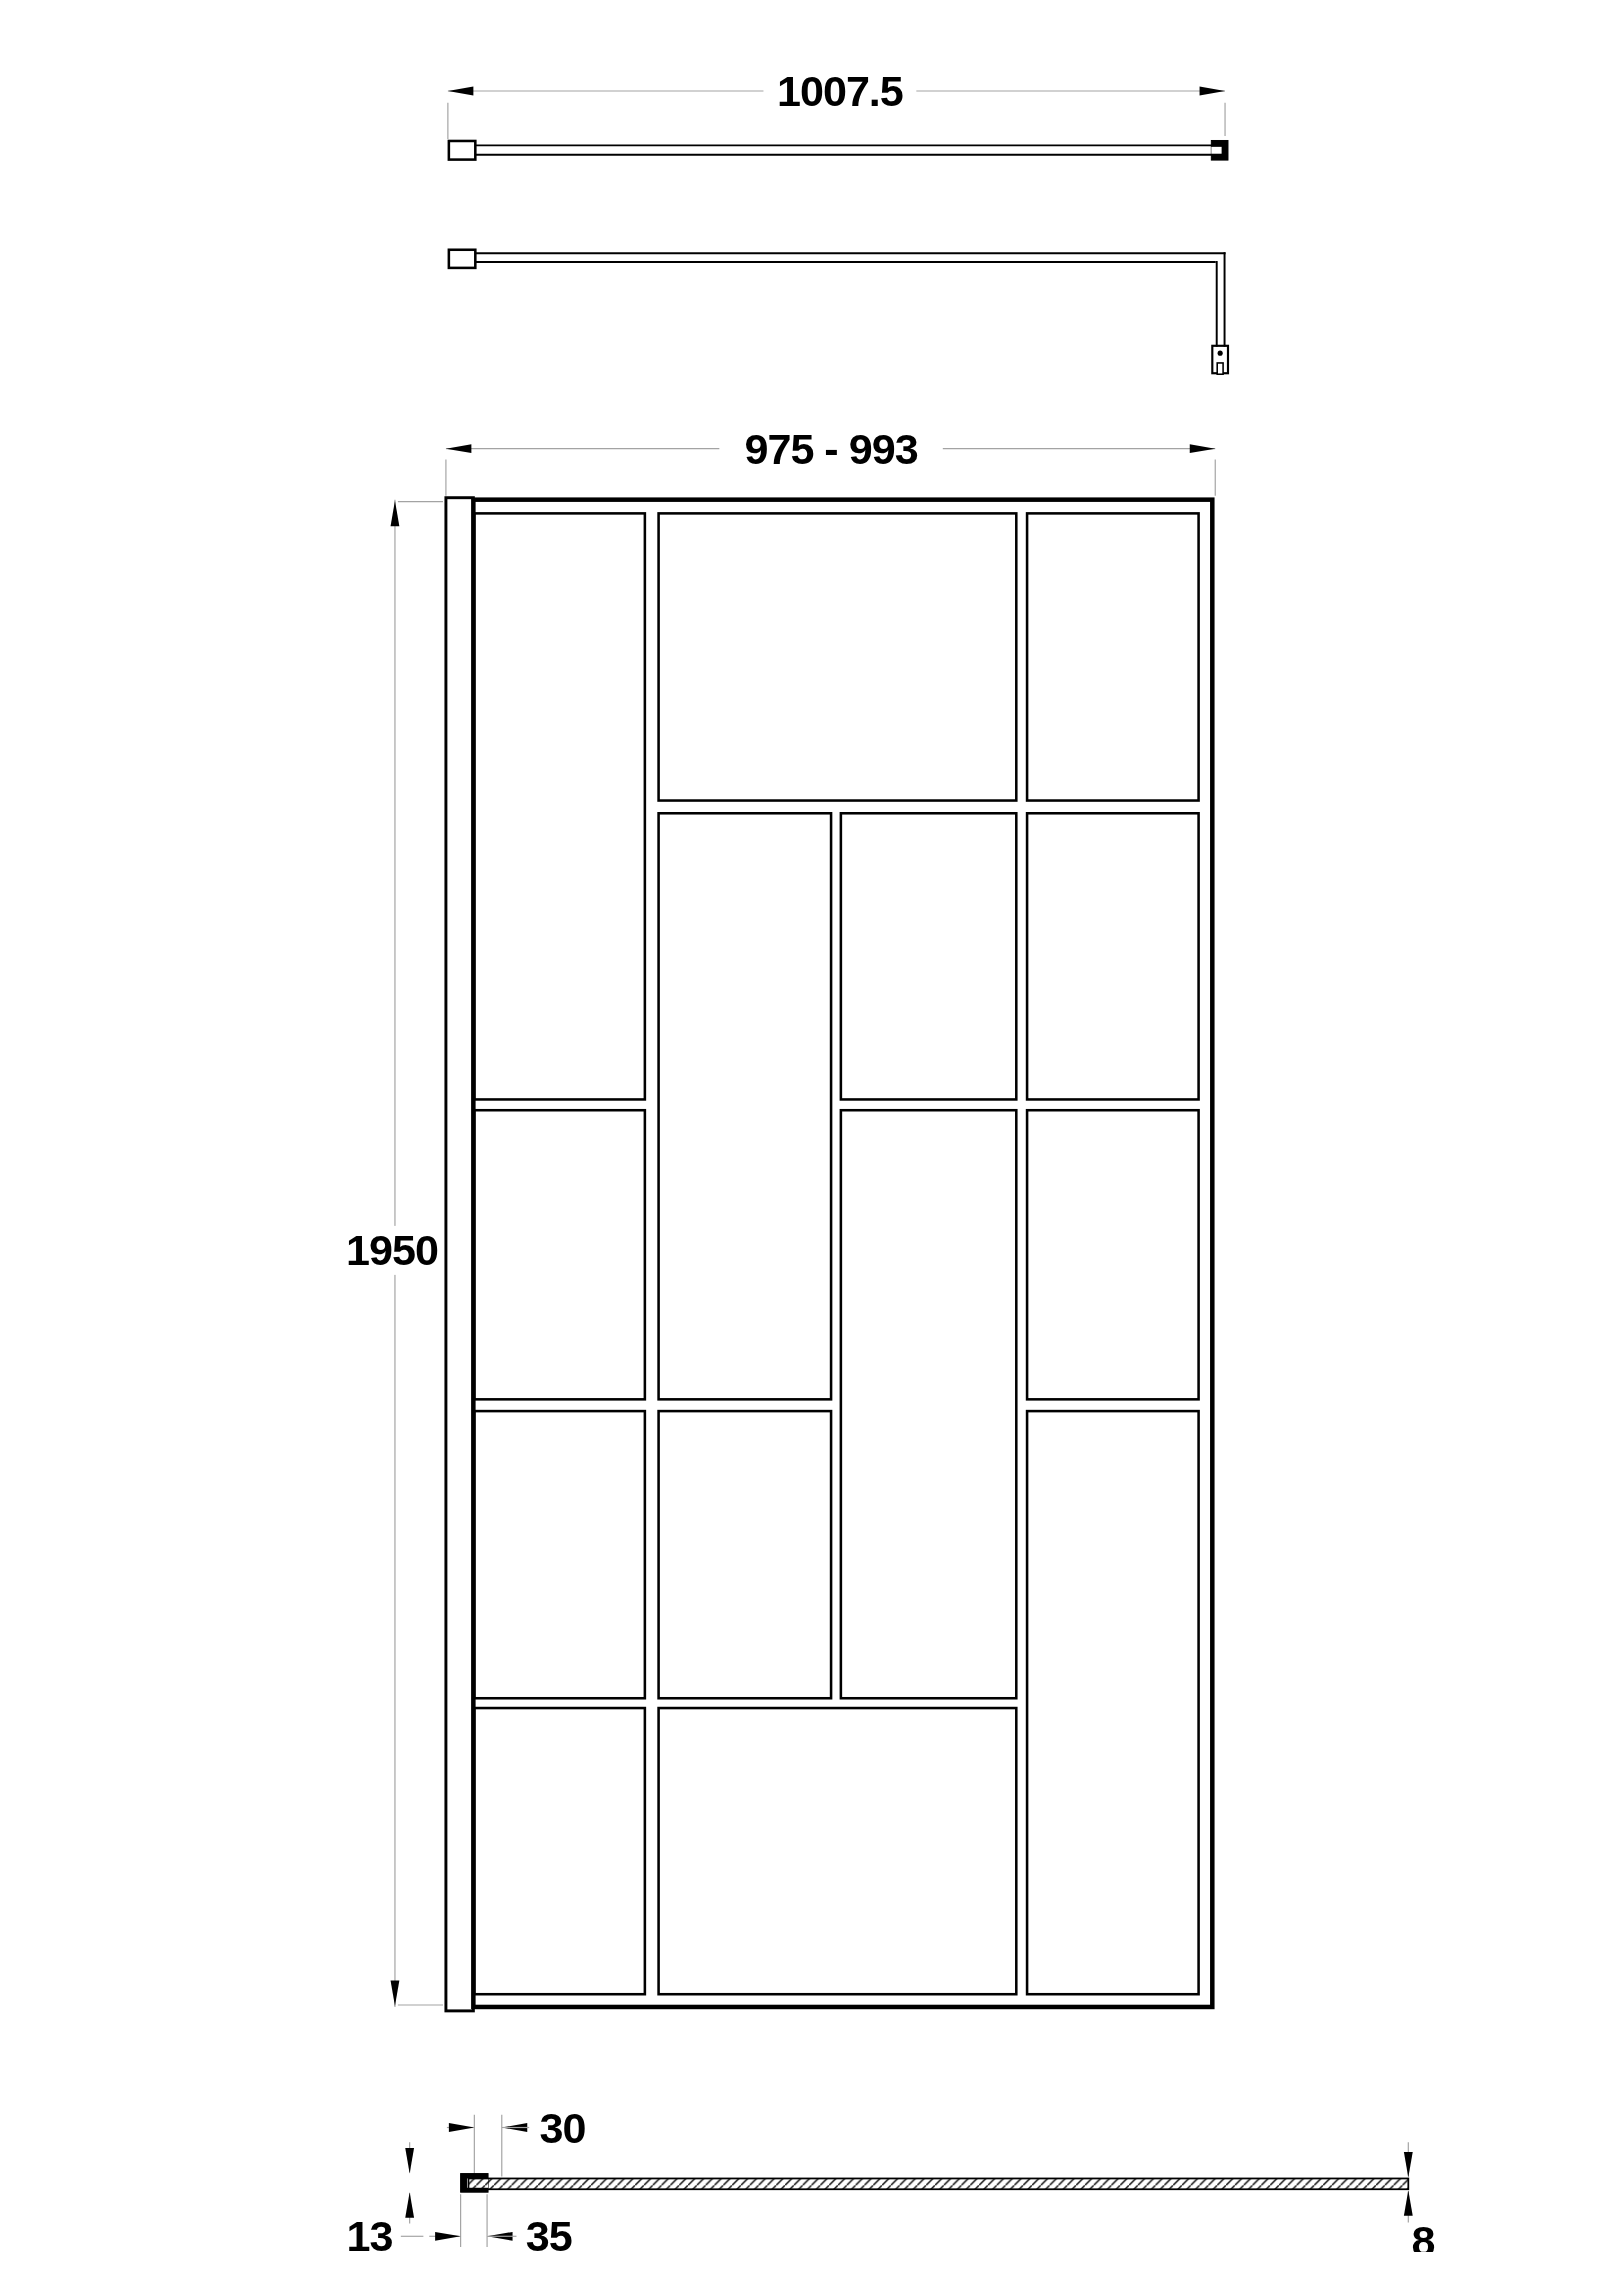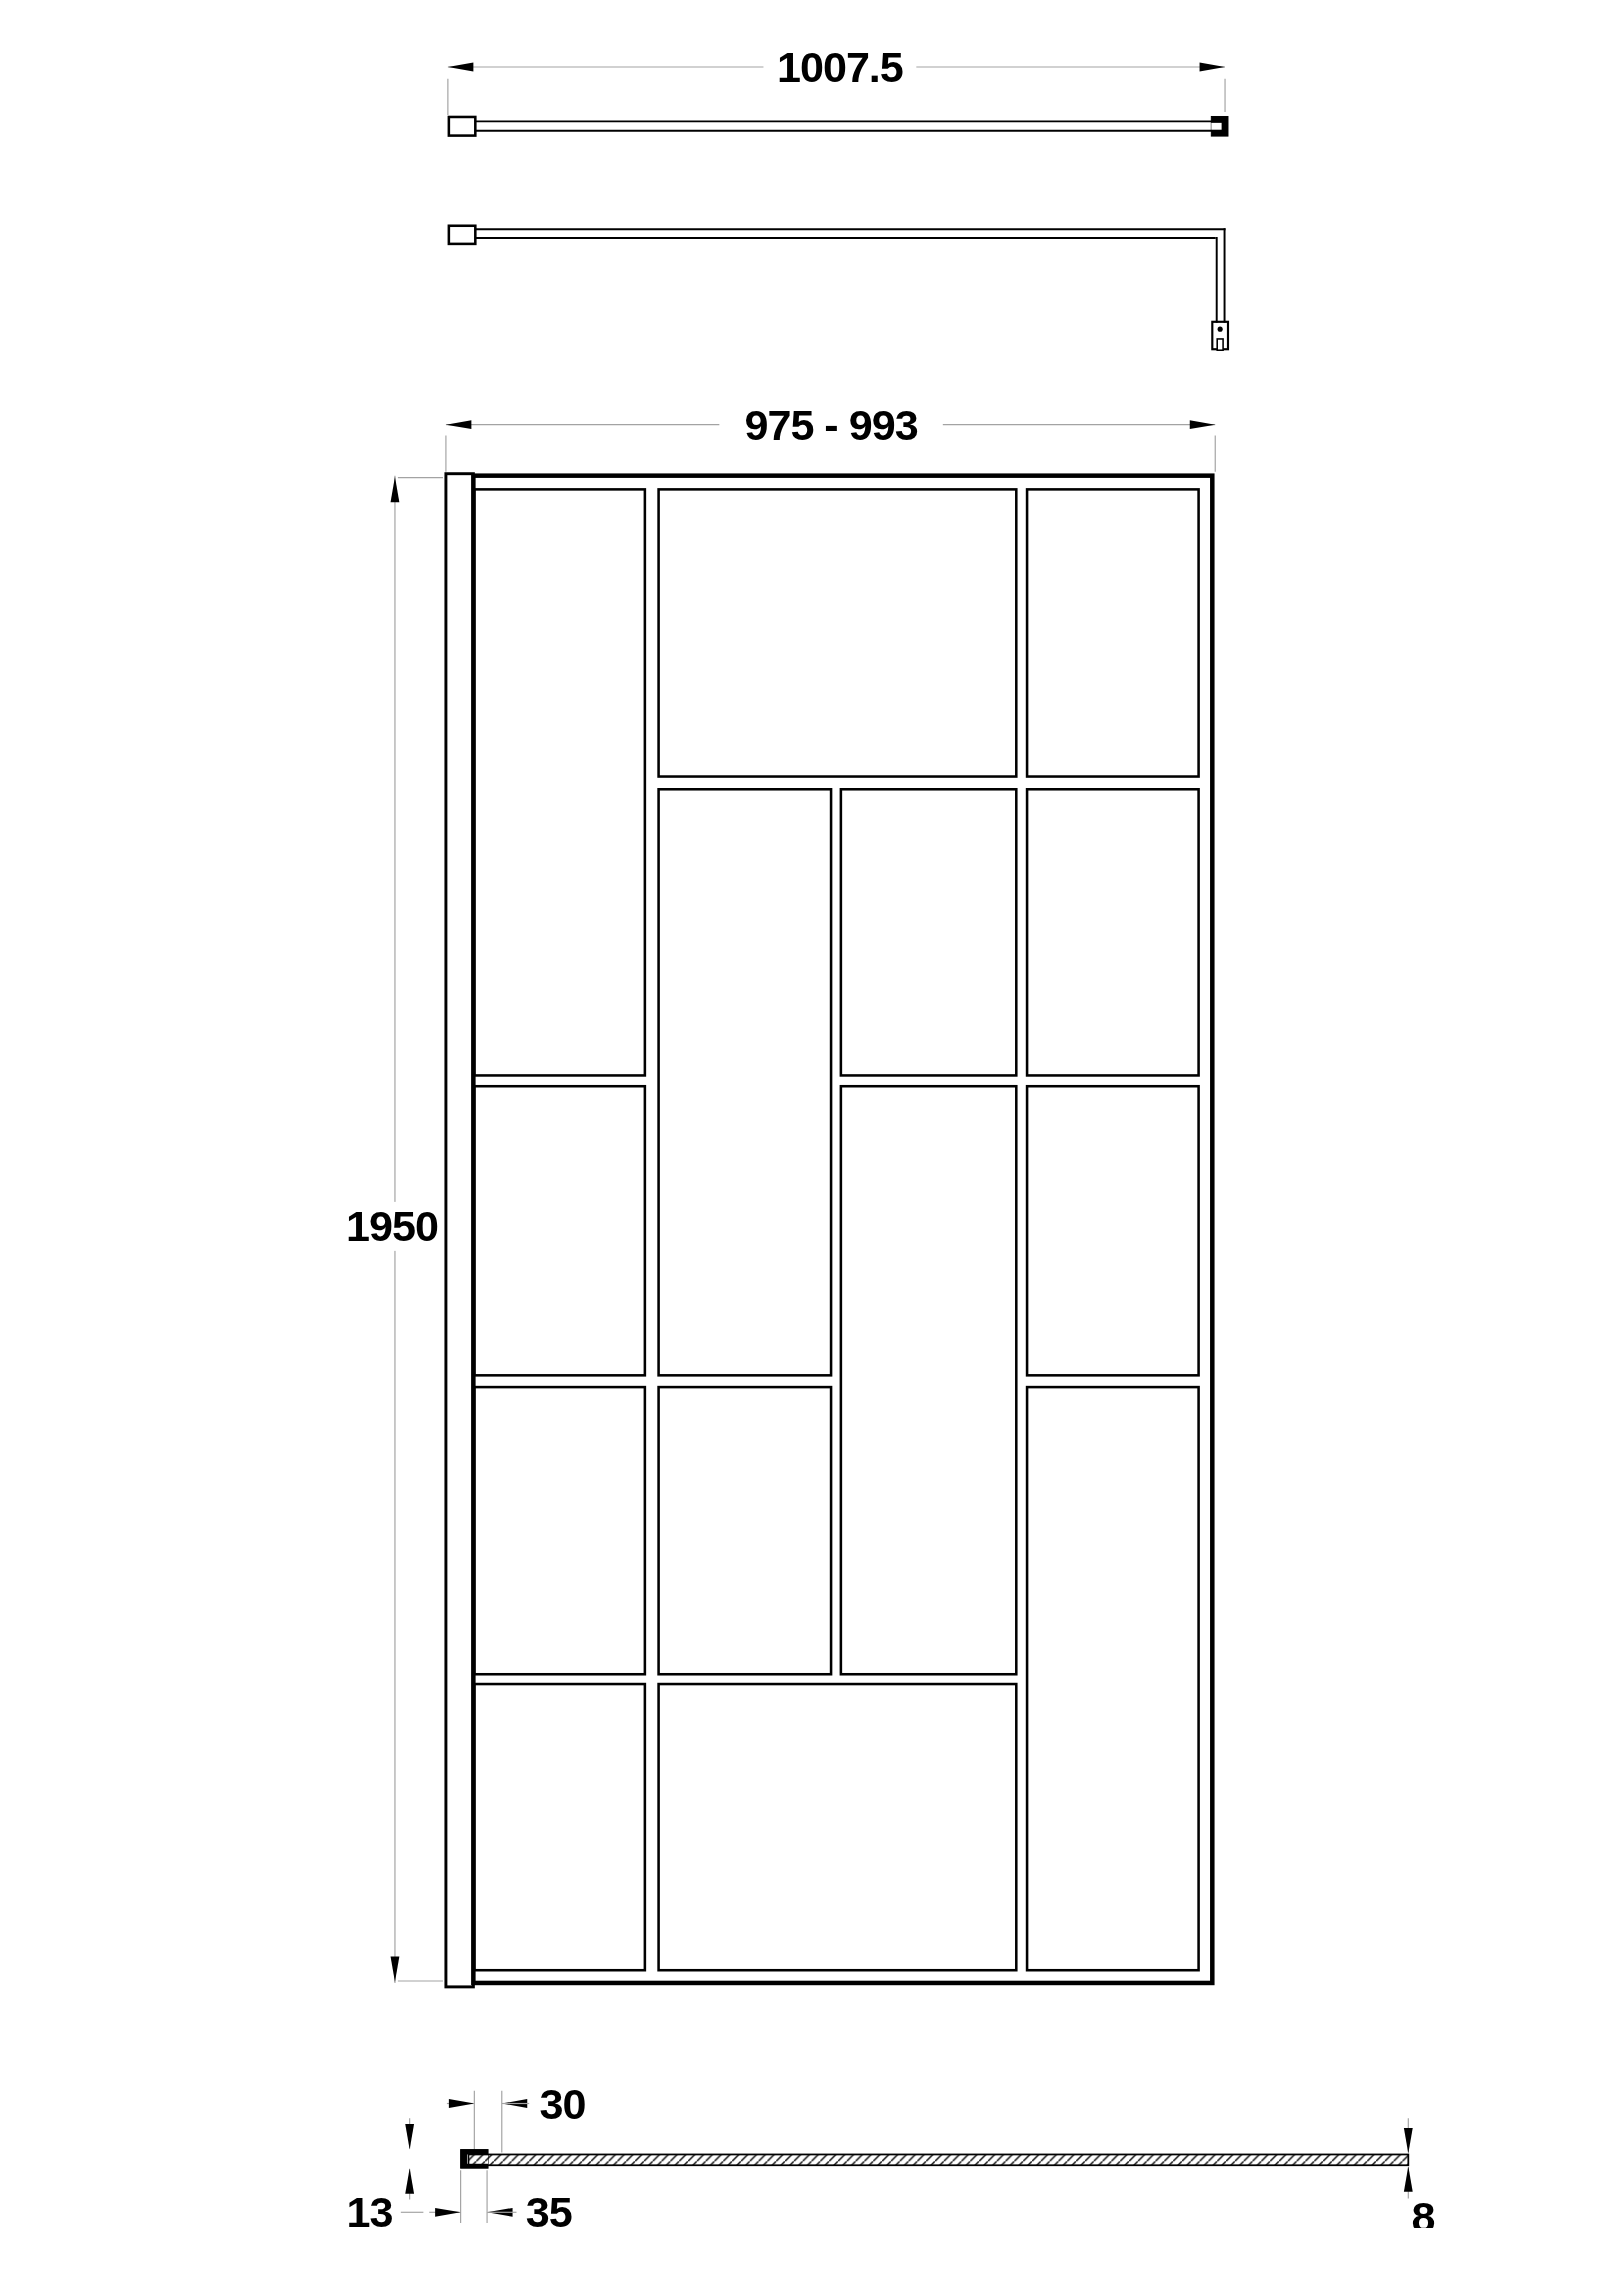--- a/index.html
+++ b/index.html
@@ -1,16 +1,16 @@
 <!DOCTYPE html>
 <html><head>
 <meta charset="utf-8">
 <style>
   html,body{margin:0;padding:0;background:#ffffff;}
-  .canvas{position:relative;width:1620px;height:2228px;background:#ffffff;overflow:hidden;}
+  .canvas{position:relative;width:1620px;height:2228px;background:#ffffff;overflow:hidden;margin-top:24px;}
   svg{display:block;}
   text{font-family:"Liberation Sans","DejaVu Sans",sans-serif;font-weight:700;letter-spacing:-1px;}
 </style>
 </head>
 <body>
 
 <div class="canvas">
   <svg id="drawing" width="1620" height="2293" viewBox="0 0 1653 2339">
     <defs>
       <pattern id="hatch" width="9" height="9" patternUnits="userSpaceOnUse">

